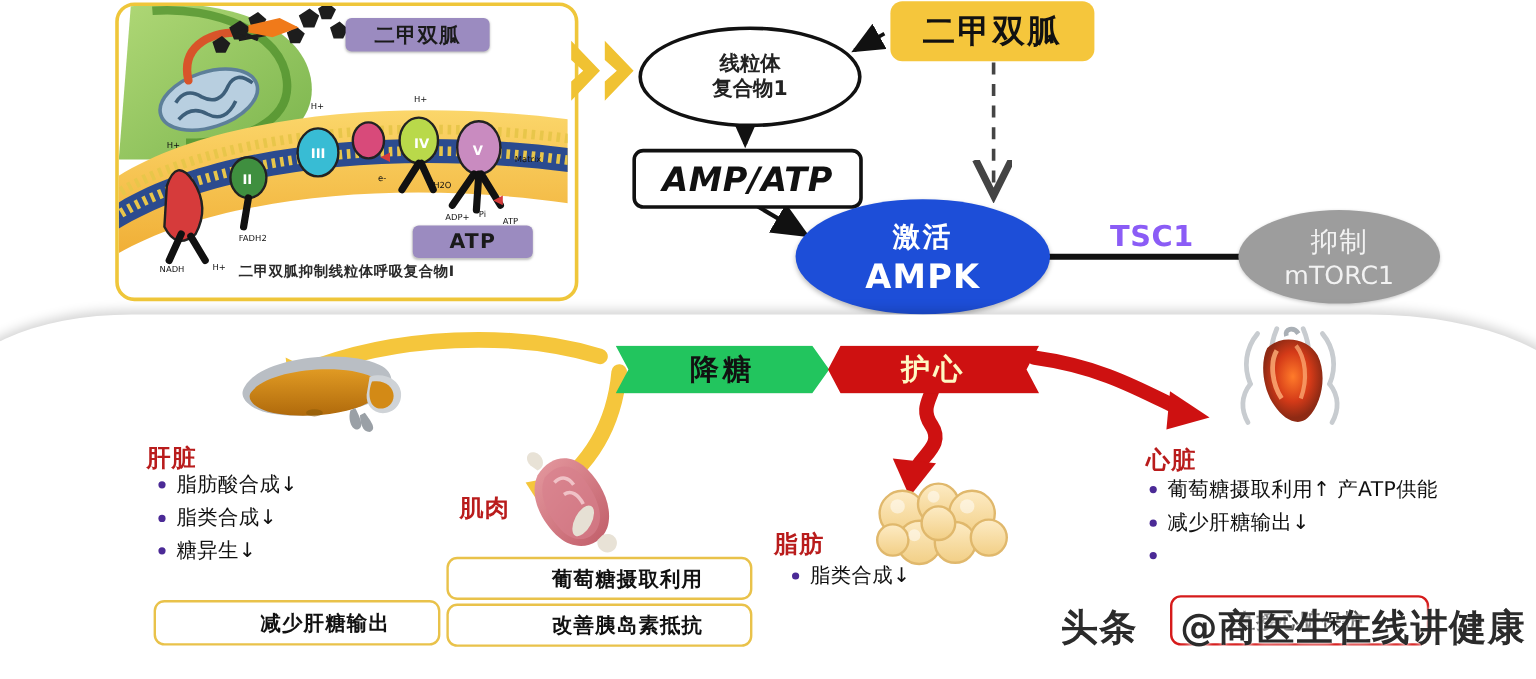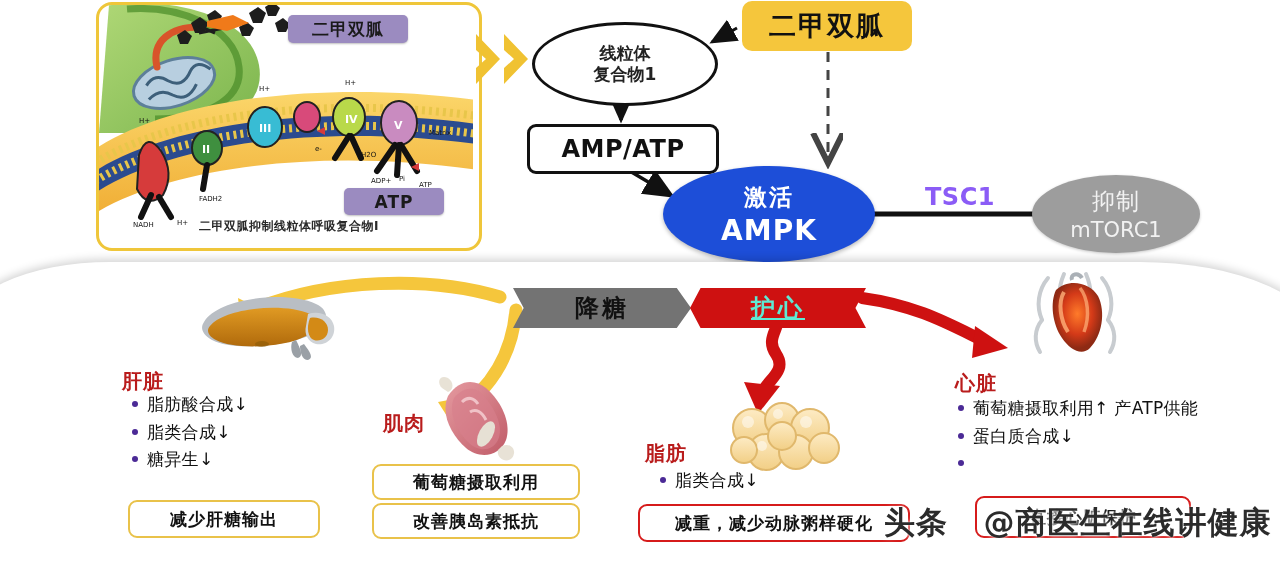--- a/index.html
+++ b/index.html
@@ -49,21 +49,21 @@
   #node-mito{
     position:absolute;left:532px;top:22px;width:180px;height:78px;
     border:3px solid #111;border-radius:50%;background:#fff;
     display:flex;flex-direction:column;align-items:center;justify-content:center;
     font-size:17px;font-weight:bold;color:#222;line-height:1.22;text-align:center;
   }
   #node-ampatp{
     position:absolute;left:527px;top:124px;width:186px;height:44px;
     border:3px solid #111;border-radius:9px;background:#fff;
     display:flex;align-items:center;justify-content:center;
-    font-size:24px;font-weight:bold;color:#111;letter-spacing:.5px;
+    font-size:28px;font-weight:bold;color:#111;letter-spacing:.5px;font-style:italic;
   }
   #node-ampk{
     position:absolute;left:663px;top:166px;width:212px;height:96px;
     background:#1d4ed8;border-radius:50%;
     display:flex;flex-direction:column;align-items:center;justify-content:center;
     color:#fff;box-shadow:0 2px 4px rgba(0,0,0,.28);
   }
   #node-ampk .l1{font-size:23px;font-weight:bold;letter-spacing:2px;}
   #node-ampk .l2{font-size:28px;font-weight:bold;letter-spacing:1px;margin-top:1px;}
   #node-mtorc1{
@@ -89,28 +89,27 @@
   }
 
   
   .banner{
     position:absolute;height:40px;
     display:flex;align-items:center;justify-content:center;
     font-size:24px;font-weight:bold;letter-spacing:3px;
     filter:drop-shadow(2px 3px 3px rgba(0,0,0,.3));
   }
   #banner-jiangtang{
-    left:513px;top:288px;width:178px;background:#737373;color:#111;
+    left:513px;top:288px;width:178px;background:#22c55e;color:#111;
     clip-path:polygon(0 0,92% 0,100% 50%,92% 100%,0 100%,6% 50%);
     border-top-left-radius:0;
   }
   #banner-huxin{
-    left:690px;top:288px;width:176px;background:#CE1111;color:#5eead4;
+    left:690px;top:288px;width:176px;background:#CE1111;color:#fef9c3;
     clip-path:polygon(6% 0,100% 0,94% 50%,100% 100%,6% 100%,0 50%);
-    text-decoration:underline;
   }
 
   
   .organ-title{position:absolute;font-size:20px;font-weight:bold;color:#b91c1c;letter-spacing:1px;}
   .bullets{position:absolute;}
   .bullet{
     display:flex;align-items:flex-start;
     font-size:17px;color:#111;line-height:1.45;margin-bottom:3px;
   }
   .bullet .dot{
@@ -118,21 +117,21 @@
     margin:9px 9px 0 0;flex:none;
   }
   .bullet .txt{letter-spacing:.3px;}
 
   .hl-box{
     position:absolute;
     display:flex;align-items:center;justify-content:center;
     font-size:17px;font-weight:bold;color:#111;letter-spacing:1px;
     background:#fff;
   }
-  .hl-gold{border:2.5px solid #E9C24A;border-radius:9px;}
+  .hl-gold{border:2.5px solid #E9C24A;border-radius:9px;padding-left:47px;}
   .hl-red{border:2.5px solid #D61B1B;border-radius:9px;}
 
   #title-liver{left:122px;top:368px;}
   #bullets-liver{left:132px;top:392px;}
   #box-liver{left:128px;top:500px;width:188px;height:34px;}
 
   #title-muscle{left:383px;top:410px;}
   #box-muscle-1{left:372px;top:464px;width:204px;height:32px;}
   #box-muscle-2{left:372px;top:503px;width:204px;height:32px;}
 
@@ -410,31 +409,30 @@
   <div class="hl-box hl-gold" id="box-muscle-1">葡萄糖摄取利用</div>
   <div class="hl-box hl-gold" id="box-muscle-2">改善胰岛素抵抗</div>
 
   <div class="organ-title" id="title-fat">脂肪</div>
   <div class="bullets" id="bullets-fat">
     <div class="bullet">
       <span class="dot"></span>
       <span class="txt">脂类合成↓</span>
     </div>
   </div>
-  <div class="hl-box hl-red" id="box-fat">减重，减少动脉粥样硬化</div>
 
   <div class="organ-title" id="title-heart">心脏</div>
   <div class="bullets" id="bullets-heart">
     <div class="bullet">
       <span class="dot"></span>
       <span class="txt">葡萄糖摄取利用↑ 产ATP供能</span>
     </div>
     <div class="bullet">
       <span class="dot"></span>
-      <span class="txt">蛋白质合成↓</span>
+      <span class="txt">减少肝糖输出↓</span>
     </div>
     <div class="bullet">
       <span class="dot"></span>
       <span class="txt"></span>
     </div>
   </div>
   <div class="hl-box hl-red" id="box-heart">直接心脏保护</div>
 
   <div id="watermark">
     <span>头条</span>

